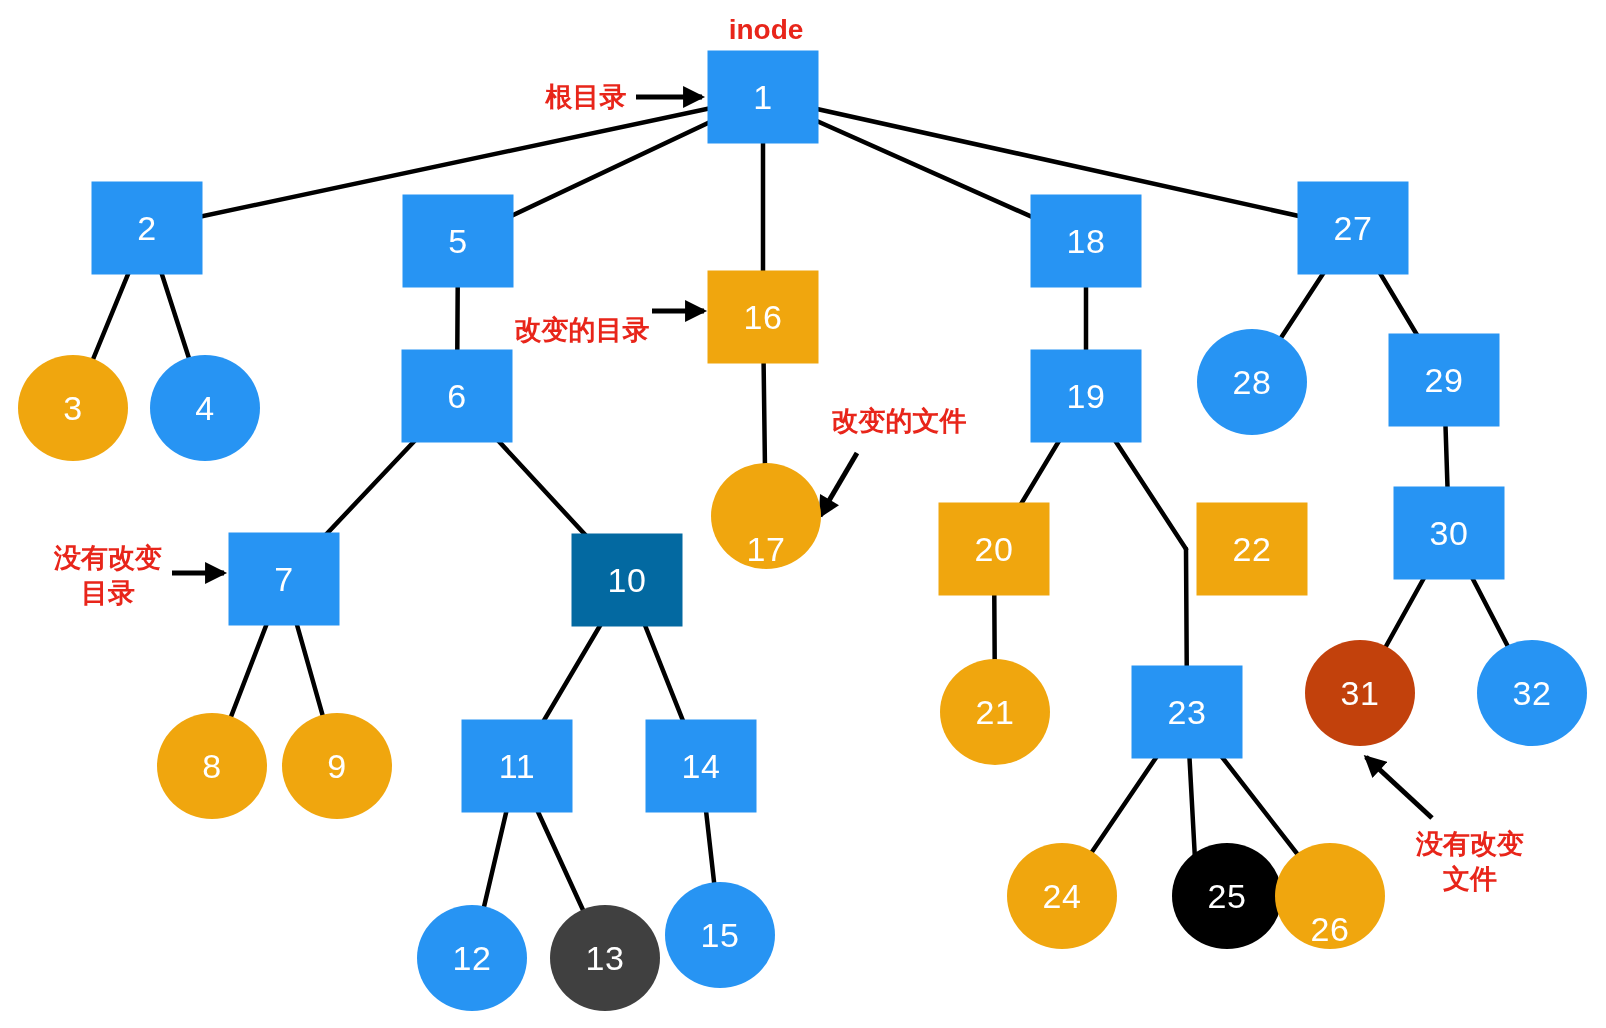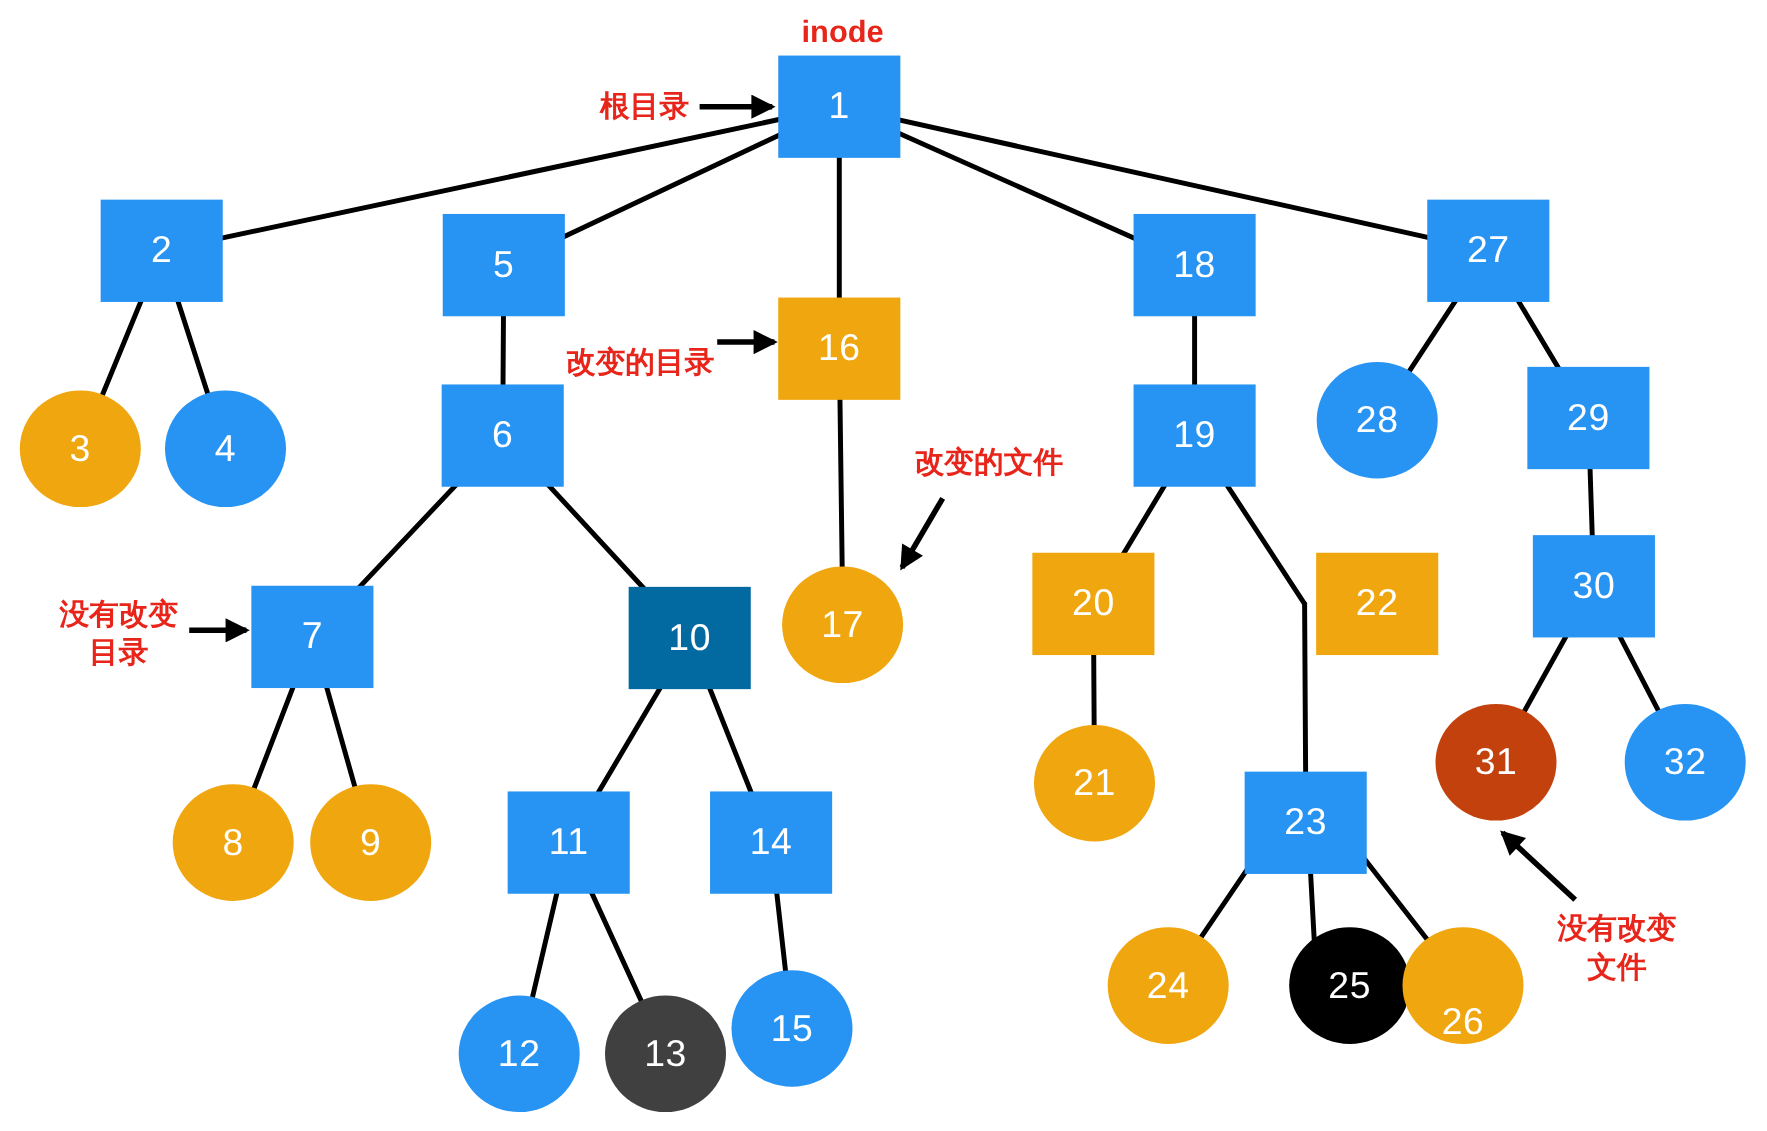--- a/index.html
+++ b/index.html
@@ -115,39 +115,39 @@
       </div>
       <div class="node square" style="left: 701px; top: 766px; background: rgb(39, 148, 243); color: rgb(255, 255, 255);">
         <span>14</span>
       </div>
       <div class="node circle" style="left: 720px; top: 935px; background: rgb(39, 148, 243); color: rgb(255, 255, 255);">
         <span>15</span>
       </div>
       <div class="node square" style="left: 763px; top: 317px; background: rgb(240, 166, 14); color: rgb(255, 255, 255);">
         <span>16</span>
       </div>
-      <div class="node circle" style="left: 766px; top: 568px; background: rgb(240, 166, 14); color: rgb(255, 255, 255);">
+      <div class="node circle" style="left: 766px; top: 516px; background: rgb(240, 166, 14); color: rgb(255, 255, 255); align-items: flex-end;">
         <span>17</span>
       </div>
       <div class="node square" style="left: 1086px; top: 241px; background: rgb(39, 148, 243); color: rgb(255, 255, 255);">
         <span>18</span>
       </div>
       <div class="node square" style="left: 1086px; top: 396px; background: rgb(39, 148, 243); color: rgb(255, 255, 255);">
         <span>19</span>
       </div>
       <div class="node square" style="left: 994px; top: 549px; background: rgb(240, 166, 14); color: rgb(255, 255, 255);">
         <span>20</span>
       </div>
       <div class="node circle" style="left: 995px; top: 712px; background: rgb(240, 166, 14); color: rgb(255, 255, 255);">
         <span>21</span>
       </div>
       <div class="node square" style="left: 1252px; top: 549px; background: rgb(240, 166, 14); color: rgb(255, 255, 255);">
         <span>22</span>
       </div>
-      <div class="node square" style="left: 1187px; top: 748px; background: rgb(39, 148, 243); color: rgb(255, 255, 255); justify-content: center;">
+      <div class="node square" style="left: 1187px; top: 712px; background: rgb(39, 148, 243); color: rgb(255, 255, 255); justify-content: center;">
         <span>23</span>
       </div>
       <div class="node circle" style="left: 1062px; top: 896px; background: rgb(240, 166, 14); color: rgb(255, 255, 255);">
         <span>24</span>
       </div>
       <div class="node circle" style="left: 1227px; top: 896px; background: #000000; color: rgb(255, 255, 255);">
         <span>25</span>
       </div>
       <div class="node circle" style="left: 1330px; top: 896px; background: rgb(240, 166, 14); color: rgb(255, 255, 255); align-items: flex-end;">
         <span>26</span>

